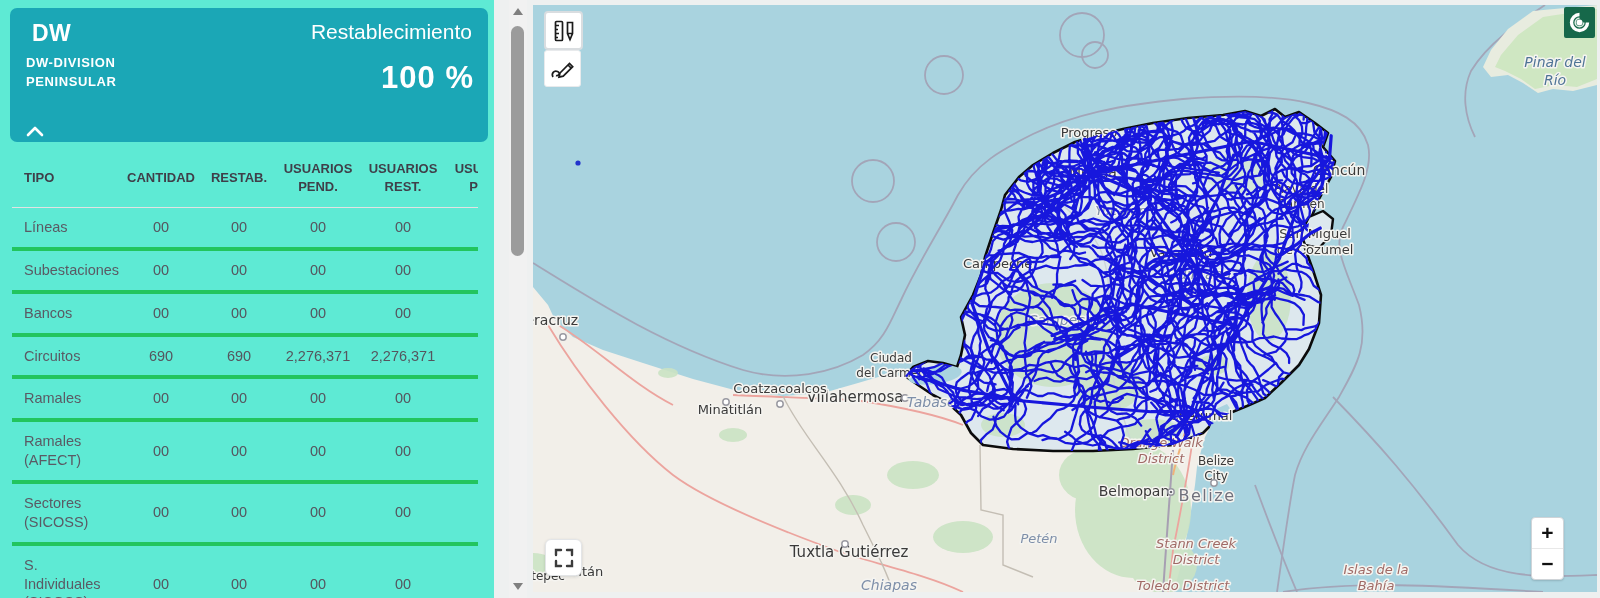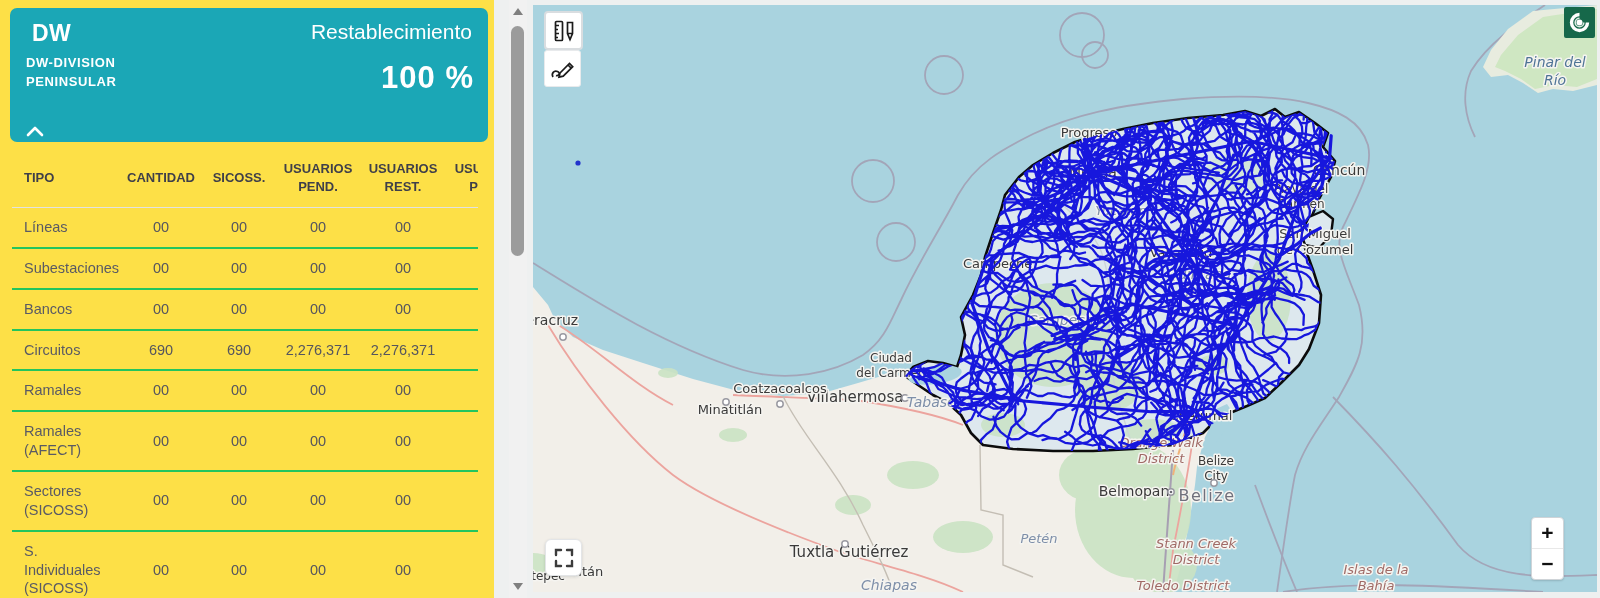--- a/index.html
+++ b/index.html
@@ -1,36 +1,36 @@
 <!DOCTYPE html>
 <html><head>
 <meta charset="utf-8">
 <style>
   html,body{margin:0;padding:0;background:#eef0f0;}
   .screen{position:relative;width:1600px;height:598px;background:#eef0f0;overflow:hidden;
           font-family:"Liberation Sans",sans-serif;}
   
-  .panel{position:absolute;left:0;top:0;width:494px;height:598px;background:#fde047;}
+  .panel{position:absolute;left:0;top:0;width:494px;height:598px;background:#5eead4;}
   .hdr-card{position:absolute;left:10px;top:8px;width:478px;height:134px;background:#1ba7b6;
             border-radius:7px;color:#fff;}
   .hdr-code{position:absolute;left:22px;top:12px;font-size:23px;font-weight:700;letter-spacing:.5px;}
   .hdr-div{position:absolute;left:16px;top:46px;font-size:13px;font-weight:700;letter-spacing:.6px;line-height:1.45;}
   .hdr-metric-label{position:absolute;right:16px;top:12px;font-size:21px;font-weight:500;}
   .hdr-metric-value{position:absolute;right:14px;top:52px;font-size:31px;font-weight:800;letter-spacing:1px;}
   .hdr-chevron{position:absolute;left:16px;bottom:6px;width:18px;height:12px;cursor:pointer;}
   
   .tbl-clip{position:absolute;left:12px;top:146px;width:466px;height:452px;overflow:hidden;}
   table.data{border-collapse:collapse;table-layout:fixed;width:520px;}
   table.data col.c0{width:108px}table.data col.c1{width:82px}table.data col.c2{width:74px}
   table.data col.c3{width:84px}table.data col.c4{width:86px}table.data col.c5{width:86px}
   table.data th{font-size:13px;font-weight:700;color:#3f3f49;padding:14px 4px 12px 4px;
                 text-align:center;line-height:1.35;border-bottom:1px solid #e2e2e2;vertical-align:middle;}
   table.data th:first-child{text-align:left;padding-left:12px;}
   table.data td{font-size:14.5px;color:#55555e;text-align:center;padding:10px 4px;
-                border-bottom:2px solid #22c55e;line-height:1.3;}
+                border-bottom:4px solid #22c55e;line-height:1.3;}
   table.data td:first-child{text-align:left;padding-left:12px;color:#5a5a64;}
   
   .vscroll{position:absolute;left:509px;top:0;width:18px;height:598px;background:#f4f4f4;}
   .vscroll .track{position:absolute;left:0;top:0;width:100%;height:100%;background:#f1f1f1;}
   .vscroll .arrow-up{position:absolute;left:4px;top:8px;width:0;height:0;cursor:pointer;
      border-left:5px solid transparent;border-right:5px solid transparent;border-bottom:7px solid #7f7f7f;}
   .vscroll .arrow-down{position:absolute;left:4px;bottom:8px;width:0;height:0;cursor:pointer;
      border-left:5px solid transparent;border-right:5px solid transparent;border-top:7px solid #7f7f7f;}
   .vscroll .thumb{position:absolute;left:2px;top:26px;width:13px;height:230px;background:#9b9b9b;
      border-radius:7px;cursor:pointer;}
@@ -77,21 +77,21 @@
             <col class="c1">
             <col class="c2">
             <col class="c3">
             <col class="c4">
             <col class="c5">
           </colgroup>
         <thead>
             <tr id="thead-row">
               <th>TIPO</th>
               <th>CANTIDAD</th>
-              <th>SICOSS.</th>
+              <th>RESTAB.</th>
               <th>USUARIOS PEND.</th>
               <th>USUARIOS REST.</th>
               <th>USUARIOS PEND.</th>
             </tr>
           </thead>
         <tbody id="tbody-rows">
             <tr>
               <td>Líneas</td>
               <td>00</td>
               <td>00</td>

